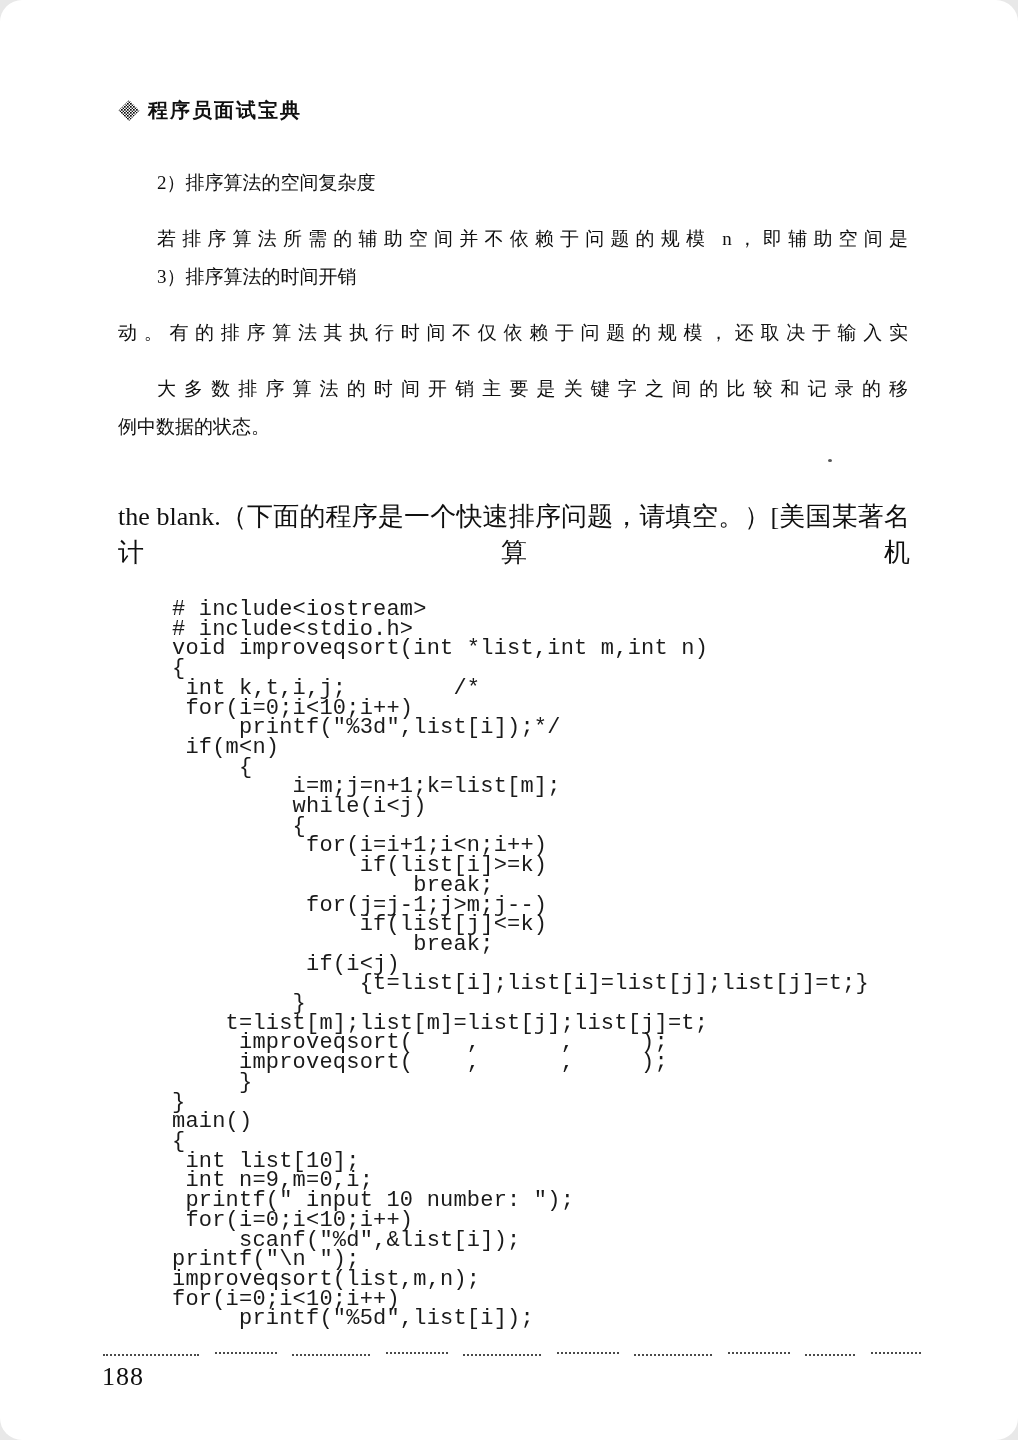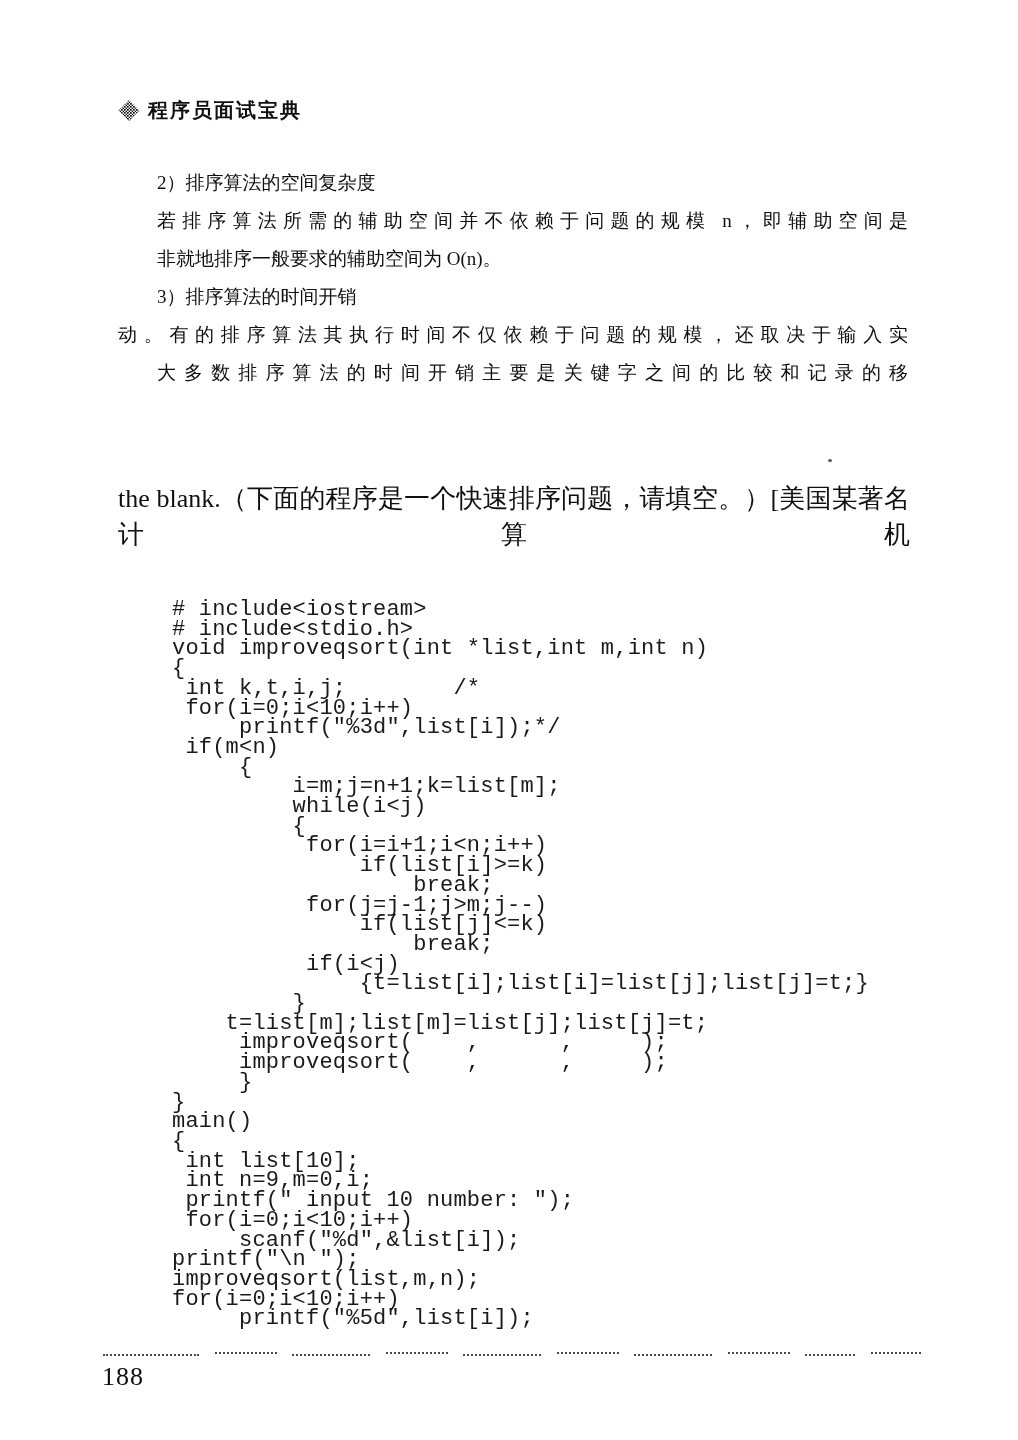--- a/index.html
+++ b/index.html
@@ -5,20 +5,21 @@
   * { margin: 0; padding: 0; box-sizing: border-box; }
   html, body { background: #e8e8e8; }
   .page {
     position: relative;
     width: 1018px;
     height: 1440px;
     background: #ffffff;
     overflow: hidden;
     font-family: "Liberation Serif", "DejaVu Serif", serif;
     color: #141414;
+    border-radius: 22px;
   }
   
   .running-header {
     position: absolute;
     left: 118px;
     top: 97px;
     display: flex;
     align-items: center;
     gap: 8px;
   }
@@ -39,20 +40,21 @@
     font-size: 19px;
     line-height: 38px;
     color: #101010;
   }
   .body-text .ln { white-space: nowrap; }
   .indent { padding-left: 2.05em; }
   .full {
     white-space: normal !important;
     text-align: justify;
     text-align-last: justify;
+    margin-top: 18px;
   }
   
   .example {
     position: absolute;
     left: 118px;
     top: 481px;
     width: 792px;
     font-size: 26px;
     line-height: 35.5px;
     color: #101010;
@@ -124,24 +126,24 @@
         </defs>
         <path d="M11 0 L21.5 10.5 L11 21 L0.5 10.5 Z" fill="url(#ht)" stroke="none"></path>
       </svg>
     </span>
     <span class="header-title">程序员面试宝典</span>
   </div>
 
   <div class="body-text">
     <div class="ln indent">2）排序算法的空间复杂度</div>
     <div class="ln indent full">若排序算法所需的辅助空间并不依赖于问题的规模 n，即辅助空间是</div>
-    <div class="ln indent">非就地排序一般要求的辅助空间为 O(n)。</div>
     <div class="ln indent">3）排序算法的时间开销</div>
     <div class="ln full">动。有的排序算法其执行时间不仅依赖于问题的规模，还取决于输入实</div>
     <div class="ln indent full">大多数排序算法的时间开销主要是关键字之间的比较和记录的移</div>
+    <div class="ln">例中数据的状态。</div>
   </div>
 
   <div class="example">
     <div class="ln full">the blank.（下面的程序是一个快速排序问题，请填空。）[美国某著名计算机</div>
   </div>
 
   <pre class="code-block"># include&lt;iostream&gt;
 # include&lt;stdio.h&gt;
 void improveqsort(int *list,int m,int n)
 {

